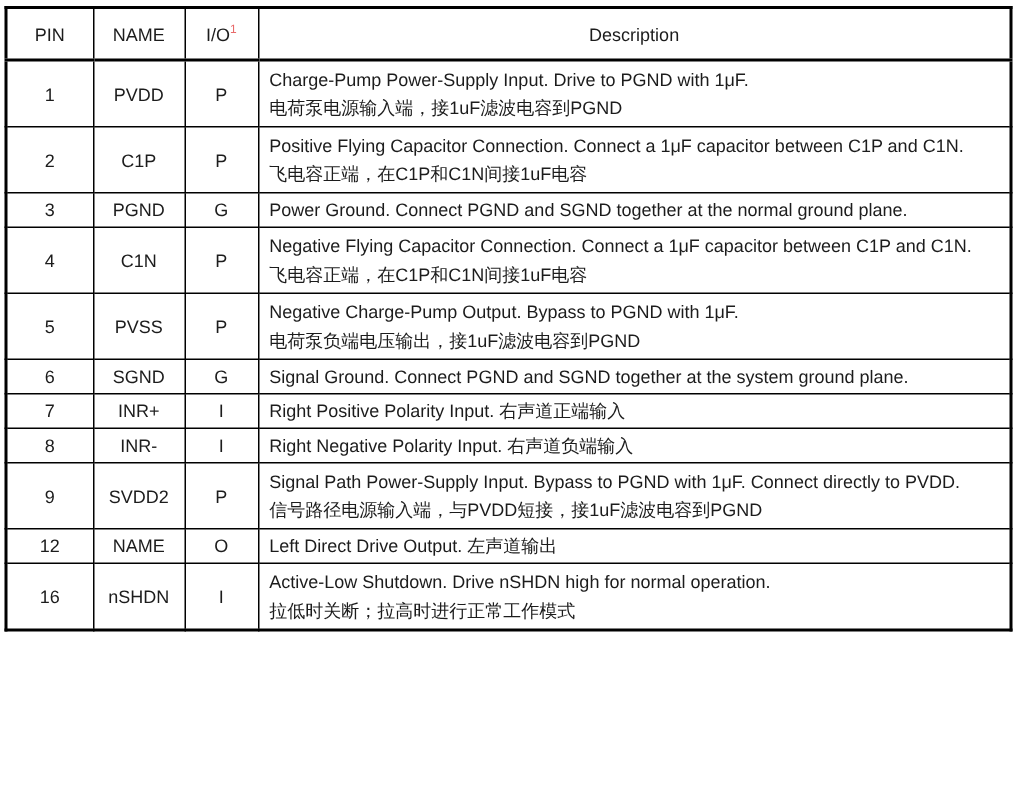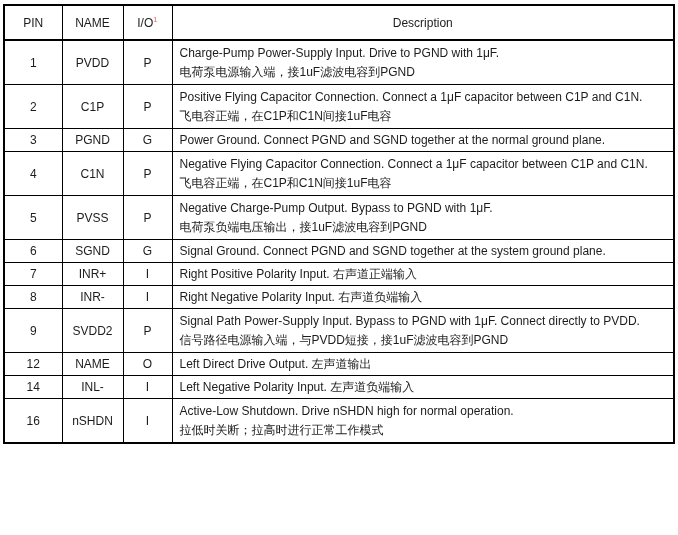--- a/index.html
+++ b/index.html
@@ -158,28 +158,20 @@
           </td>
   </tr>
         <tr class="one-line">
     <td class="cell-center">12</td>
     <td class="cell-center">NAME</td>
     <td class="cell-center">O</td>
     <td class="cell-desc">
             <div class="desc-line">Left Direct Drive Output. 左声道输出</div>
           </td>
   </tr>
-        <tr class="one-line">
-    <td class="cell-center">14</td>
-    <td class="cell-center">INL-</td>
-    <td class="cell-center">I</td>
-    <td class="cell-desc">
-            <div class="desc-line">Left Negative Polarity Input. 左声道负端输入</div>
-          </td>
-  </tr>
         <tr class="two-line">
     <td class="cell-center">16</td>
     <td class="cell-center">nSHDN</td>
     <td class="cell-center">I</td>
     <td class="cell-desc">
             <div class="desc-line">Active-Low Shutdown. Drive nSHDN high for normal operation.</div>
             <div class="desc-line">拉低时关断；拉高时进行正常工作模式</div>
           </td>
   </tr>
       </tbody>

